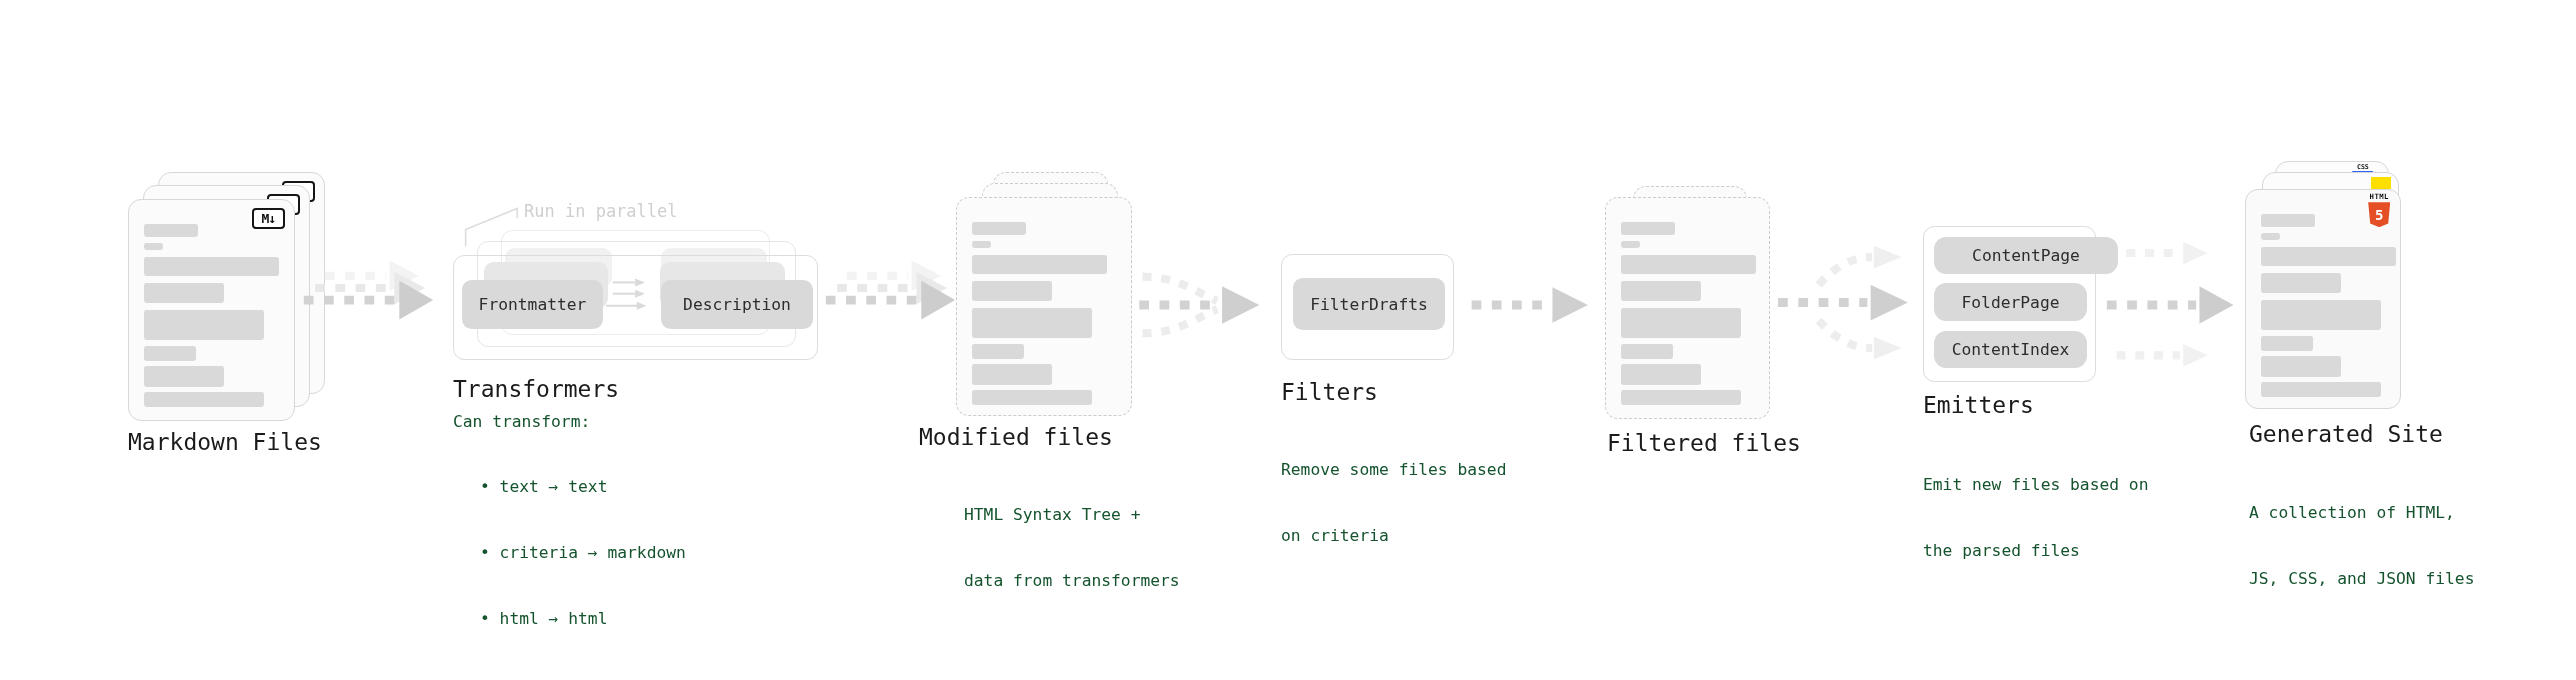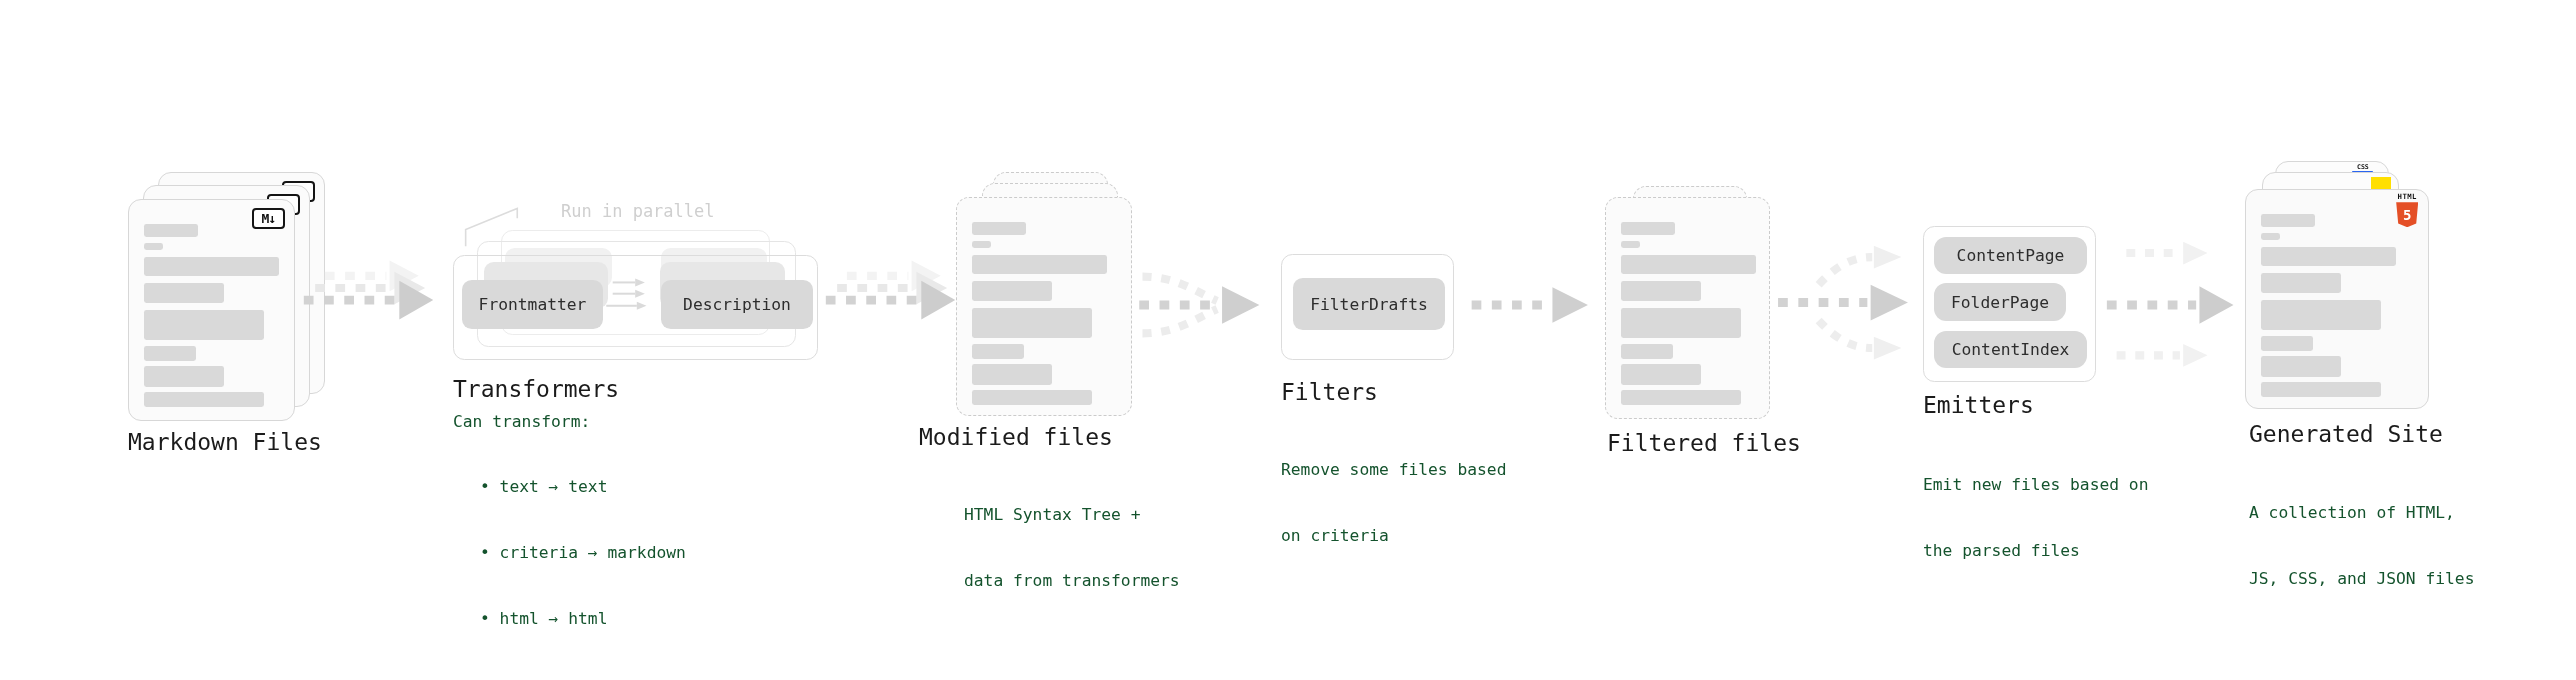--- a/index.html
+++ b/index.html
@@ -111,21 +111,21 @@
         <polygon points="36,3 36,13 48,8" fill="#dadada"></polygon>
       <line x1="8" y1="22" x2="36" y2="22" stroke="#dadada" stroke-width="2.5"></line>
         <polygon points="36,17 36,27 48,22" fill="#dadada"></polygon>
       <line x1="0" y1="37" x2="38" y2="37" stroke="#dadada" stroke-width="2.5"></line>
         <polygon points="38,32 38,42 50,37" fill="#dadada"></polygon>
     </svg>
 
     <svg style="left:459px;top:202px;" width="73" height="50" viewBox="0 0 90 62">
       <polyline points="8,55 8,34 72,8 72,20" fill="none" stroke="#dcdcdc" stroke-width="2"></polyline>
     </svg>
-    <div class="note" style="left:524px;top:201px;margin-left:37px;">Run in parallel</div>
+    <div class="note" style="left:524px;top:201px;">Run in parallel</div>
 
     <div class="title" style="left:453px;top:376px;">Transformers</div>
     <div class="caption" style="left:453px;top:411px;">Can transform:</div>
     <div class="caption" style="left:460px;top:432px;margin-left:20px;">
       <div>• text → text</div>
       <div>• criteria → markdown</div>
       <div>• html → html</div>
     </div>
   </div>
 
@@ -203,22 +203,22 @@
     <path d="M 56 60 C 80 34 100 26 122 26" fill="none" stroke="#ededed" stroke-width="10" stroke-dasharray="11 12"></path>
     <polygon points="124,12 124,40 158,26" fill="#efefef"></polygon>
     <path d="M 56 104 C 80 130 100 138 122 138" fill="none" stroke="#ededed" stroke-width="10" stroke-dasharray="11 12"></path>
     <polygon points="124,124 124,152 158,138" fill="#efefef"></polygon>
     <line x1="6" y1="82" x2="116" y2="82" stroke="#d2d2d2" stroke-width="11" stroke-dasharray="12 13"></line>
     <polygon points="120,60 120,104 166,82" fill="#cfcfcf"></polygon>
   </svg>
 
   <div>
     <div class="ghost-box" style="left:1923px;top:226px;width:173px;height:156px;border-color:#dcdcdc;background:#fff;"></div>
-    <div class="chip" style="left:1934px;top:237px;width:153px;height:37px;border-radius:12.2px;">ContentPage</div>
-    <div class="chip" style="left:1934px;top:283px;width:132px;height:38px;border-radius:12.2px;">FolderPage</div>
+    <div class="chip" style="left:1934px;top:237px;width:184px;height:37px;border-radius:12.2px;">ContentPage</div>
+    <div class="chip" style="left:1934px;top:283px;width:153px;height:38px;border-radius:12.2px;">FolderPage</div>
     <div class="chip" style="left:1934px;top:331px;width:153px;height:37px;border-radius:12.2px;">ContentIndex</div>
     <div class="title" style="left:1923px;top:392px;">Emitters</div>
     <div class="caption" style="left:1923px;top:430px;">
       <div>Emit new files based on</div>
       <div>the parsed files</div>
     </div>
   </div>
 
   <svg style="left:2105px;top:236px;" width="132" height="138" viewBox="0 0 162 170">
     <line x1="26" y1="21" x2="92" y2="21" stroke="#f0f0f0" stroke-width="10" stroke-dasharray="11 12"></line>
@@ -232,21 +232,21 @@
   <div>
     <div class="doc solid" style="left:2275px;top:161px;width:114px;height:211px;background:#fcfcfc;">
       <div class="css-badge">
         <div class="css-txt">CSS</div>
         <div class="css-bar"></div>
       </div>
     </div>
     <div class="doc solid" style="left:2262px;top:172px;width:137px;height:211px;background:#fcfcfc;">
       <div class="js-badge"></div>
     </div>
-    <div class="doc solid" style="left:2245px;top:189px;width:184px;height:220px;background:#fafafa;">
+    <div class="doc solid" style="left:2245px;top:189px;width:156px;height:220px;background:#fafafa;">
       <div class="html-badge">
         <div class="html-txt">HTML</div>
         <div class="shield">
             <span>5</span>
           </div>
       </div>
       <div>
         <div class="bar b1"></div>
         <div class="bar b2"></div>
         <div class="bar b3"></div>

